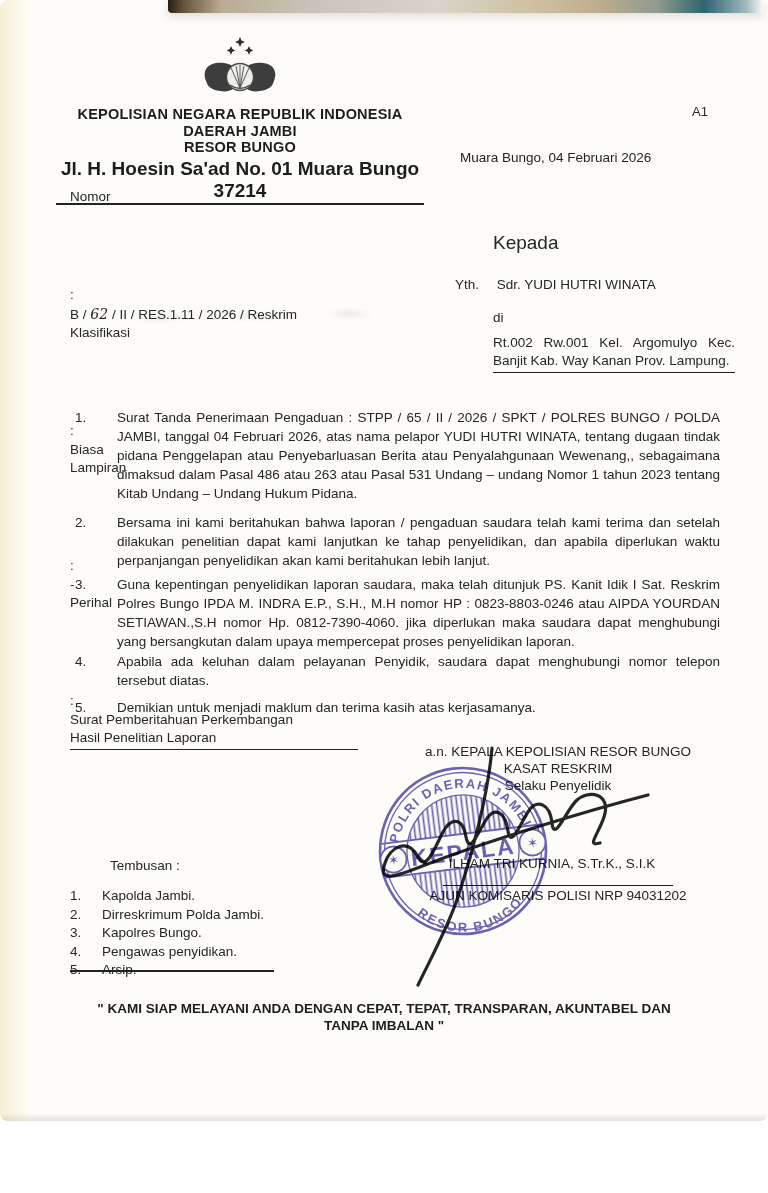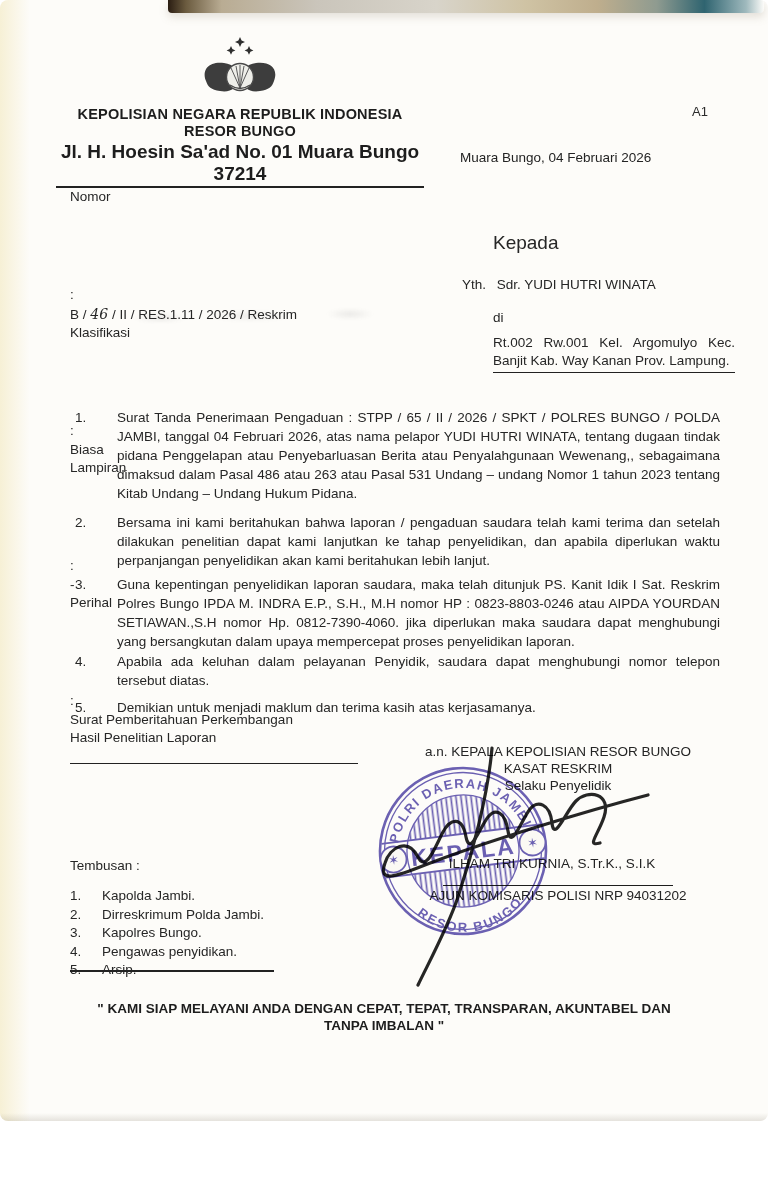--- a/index.html
+++ b/index.html
@@ -47,46 +47,46 @@
     border-bottom:2px solid #222; padding:0 2px 1px 2px;
   }
   .corner-label { position:absolute; left:692px; top:104px; font-size:13px; color:#2b2b2b; }
   .date-line { position:absolute; left:460px; top:150px; font-size:13.5px; color:#242424; }
   
   .meta { position:absolute; left:70px; top:188px; width:400px; font-size:13.5px; }
   .meta-row { display:flex; line-height:18.5px;flex-direction:column; }
   .meta-label { width:98px; flex:0 0 98px; }
   .meta-sep { width:12px; flex:0 0 12px; }
   .hand { font-family:"DejaVu Serif",serif; font-style:italic; font-size:14px; }
-  .perihal-l2 { display:inline-block; border-bottom:1.5px solid #222; padding-bottom:15px; min-width:288px; }
+  .perihal-l2 { display:inline-block; border-bottom:1.5px solid #222; padding-bottom:1px; min-width:288px; }
   
   .kepada { position:absolute; left:493px; top:232px; font-size:19px; }
   .yth-row { position:absolute; left:455px; top:277px; font-size:13.5px; }
-  .yth-row .yth { display:inline-block; width:38px;text-align:center; }
+  .yth-row .yth { display:inline-block; width:38px; }
   .di { position:absolute; left:493px; top:310px; font-size:13.5px; }
   .recipient-address {
     position:absolute; left:493px; top:334px; width:242px; font-size:13.5px;
     line-height:17.5px; text-align:justify; border-bottom:1.8px solid #222; padding-bottom:3px;
   }
   
   .para { position:absolute; left:75px; width:645px; display:flex; font-size:13.5px; line-height:19px; }
   .para-num { flex:0 0 42px; }
   .para-text { flex:1; text-align:justify; }
   .p1{top:408px;} .p2{top:513px;} .p3{top:575px;} .p4{top:652px;} .p5{top:698px;}
   
   .sig-block { position:absolute; left:404px; top:743px; width:308px; text-align:center; font-size:13.5px; line-height:17px; color:#242424; }
   .sig-name-wrap { margin-top:61px; }
   .sig-name { display:inline-block; border-bottom:1.5px solid #1d1d1d; padding:0 18px 13px 6px; }
   .sig-rank { margin-top:1px; }
   .stamp-svg, .signature-svg { position:absolute; mix-blend-mode:multiply; }
   .stamp-svg { left:360px; top:748px; }
   .signature-svg { left:340px; top:735px; }
   
   .tembusan { position:absolute; left:70px; top:858px; width:320px; font-size:13.5px; }
-  .tembusan-title { margin-bottom:14px; }
+  .tembusan-title { margin-bottom:14px;margin-left:40px; }
   .tembusan-item { display:flex; line-height:18.5px; }
   .tembusan-num { flex:0 0 32px; }
   .tembusan-rule { position:absolute; left:70px; top:970px; width:204px; border-top:2px solid #222; }
   
   .footer { position:absolute; left:59px; top:1000px; width:650px; text-align:center;
     font-weight:700; font-size:13.5px; line-height:17px; color:#1d1d1d; }
 </style>
 </head>
 <body>
 
@@ -106,34 +106,35 @@
       <g>
         <path d="M8 45 C3 32 13 25 26 27 C36 28.5 40 34 40 42 C40 52 32 57 22 55 C13 53.5 10 51 8 45 Z" fill="#3d3d3d"></path>
         <path d="M76 45 C81 32 71 25 58 27 C48 28.5 44 34 44 42 C44 52 52 57 62 55 C71 53.5 74 51 76 45 Z" fill="#3d3d3d"></path>
         <circle cx="42" cy="41" r="13.5" fill="#ececе8"></circle>
         <circle cx="42" cy="41" r="13.5" fill="#eeeee9" stroke="#4a4a4a" stroke-width="1.4"></circle>
         <path d="M42 52 L33 32 M42 52 L38 30 M42 52 L42 29 M42 52 L46 30 M42 52 L51 32" stroke="#5a5a5a" stroke-width="1"></path>
         <path d="M32 49 Q42 56 52 49" stroke="#4a4a4a" stroke-width="1.3" fill="none"></path>
       </g>
     </svg>
     <div class="org-line">KEPOLISIAN NEGARA REPUBLIK INDONESIA</div>
+    <div class="org-line">DAERAH JAMBI</div>
     <div class="org-line">RESOR BUNGO</div>
     <div><span class="hq-address">Jl. H. Hoesin Sa'ad No. 01 Muara Bungo 37214</span></div>
   </div>
 
   <div class="corner-label">A1</div>
   <div class="date-line">Muara Bungo, 04 Februari 2026</div>
 
   <div class="meta">
     <div class="meta-row">
       <span class="meta-label">Nomor</span>
       <span class="meta-sep">:</span>
       <span>
         <span>B /</span>
-        <span class="hand">46</span>
+        <span class="hand">62</span>
         <span>/ II / RES.1.11 / 2026 / Reskrim</span>
       </span>
     </div>
     <div class="meta-row">
       <span class="meta-label">Klasifikasi</span>
       <span class="meta-sep">:</span>
       <span>Biasa</span>
     </div>
     <div class="meta-row">
       <span class="meta-label">Lampiran</span>

